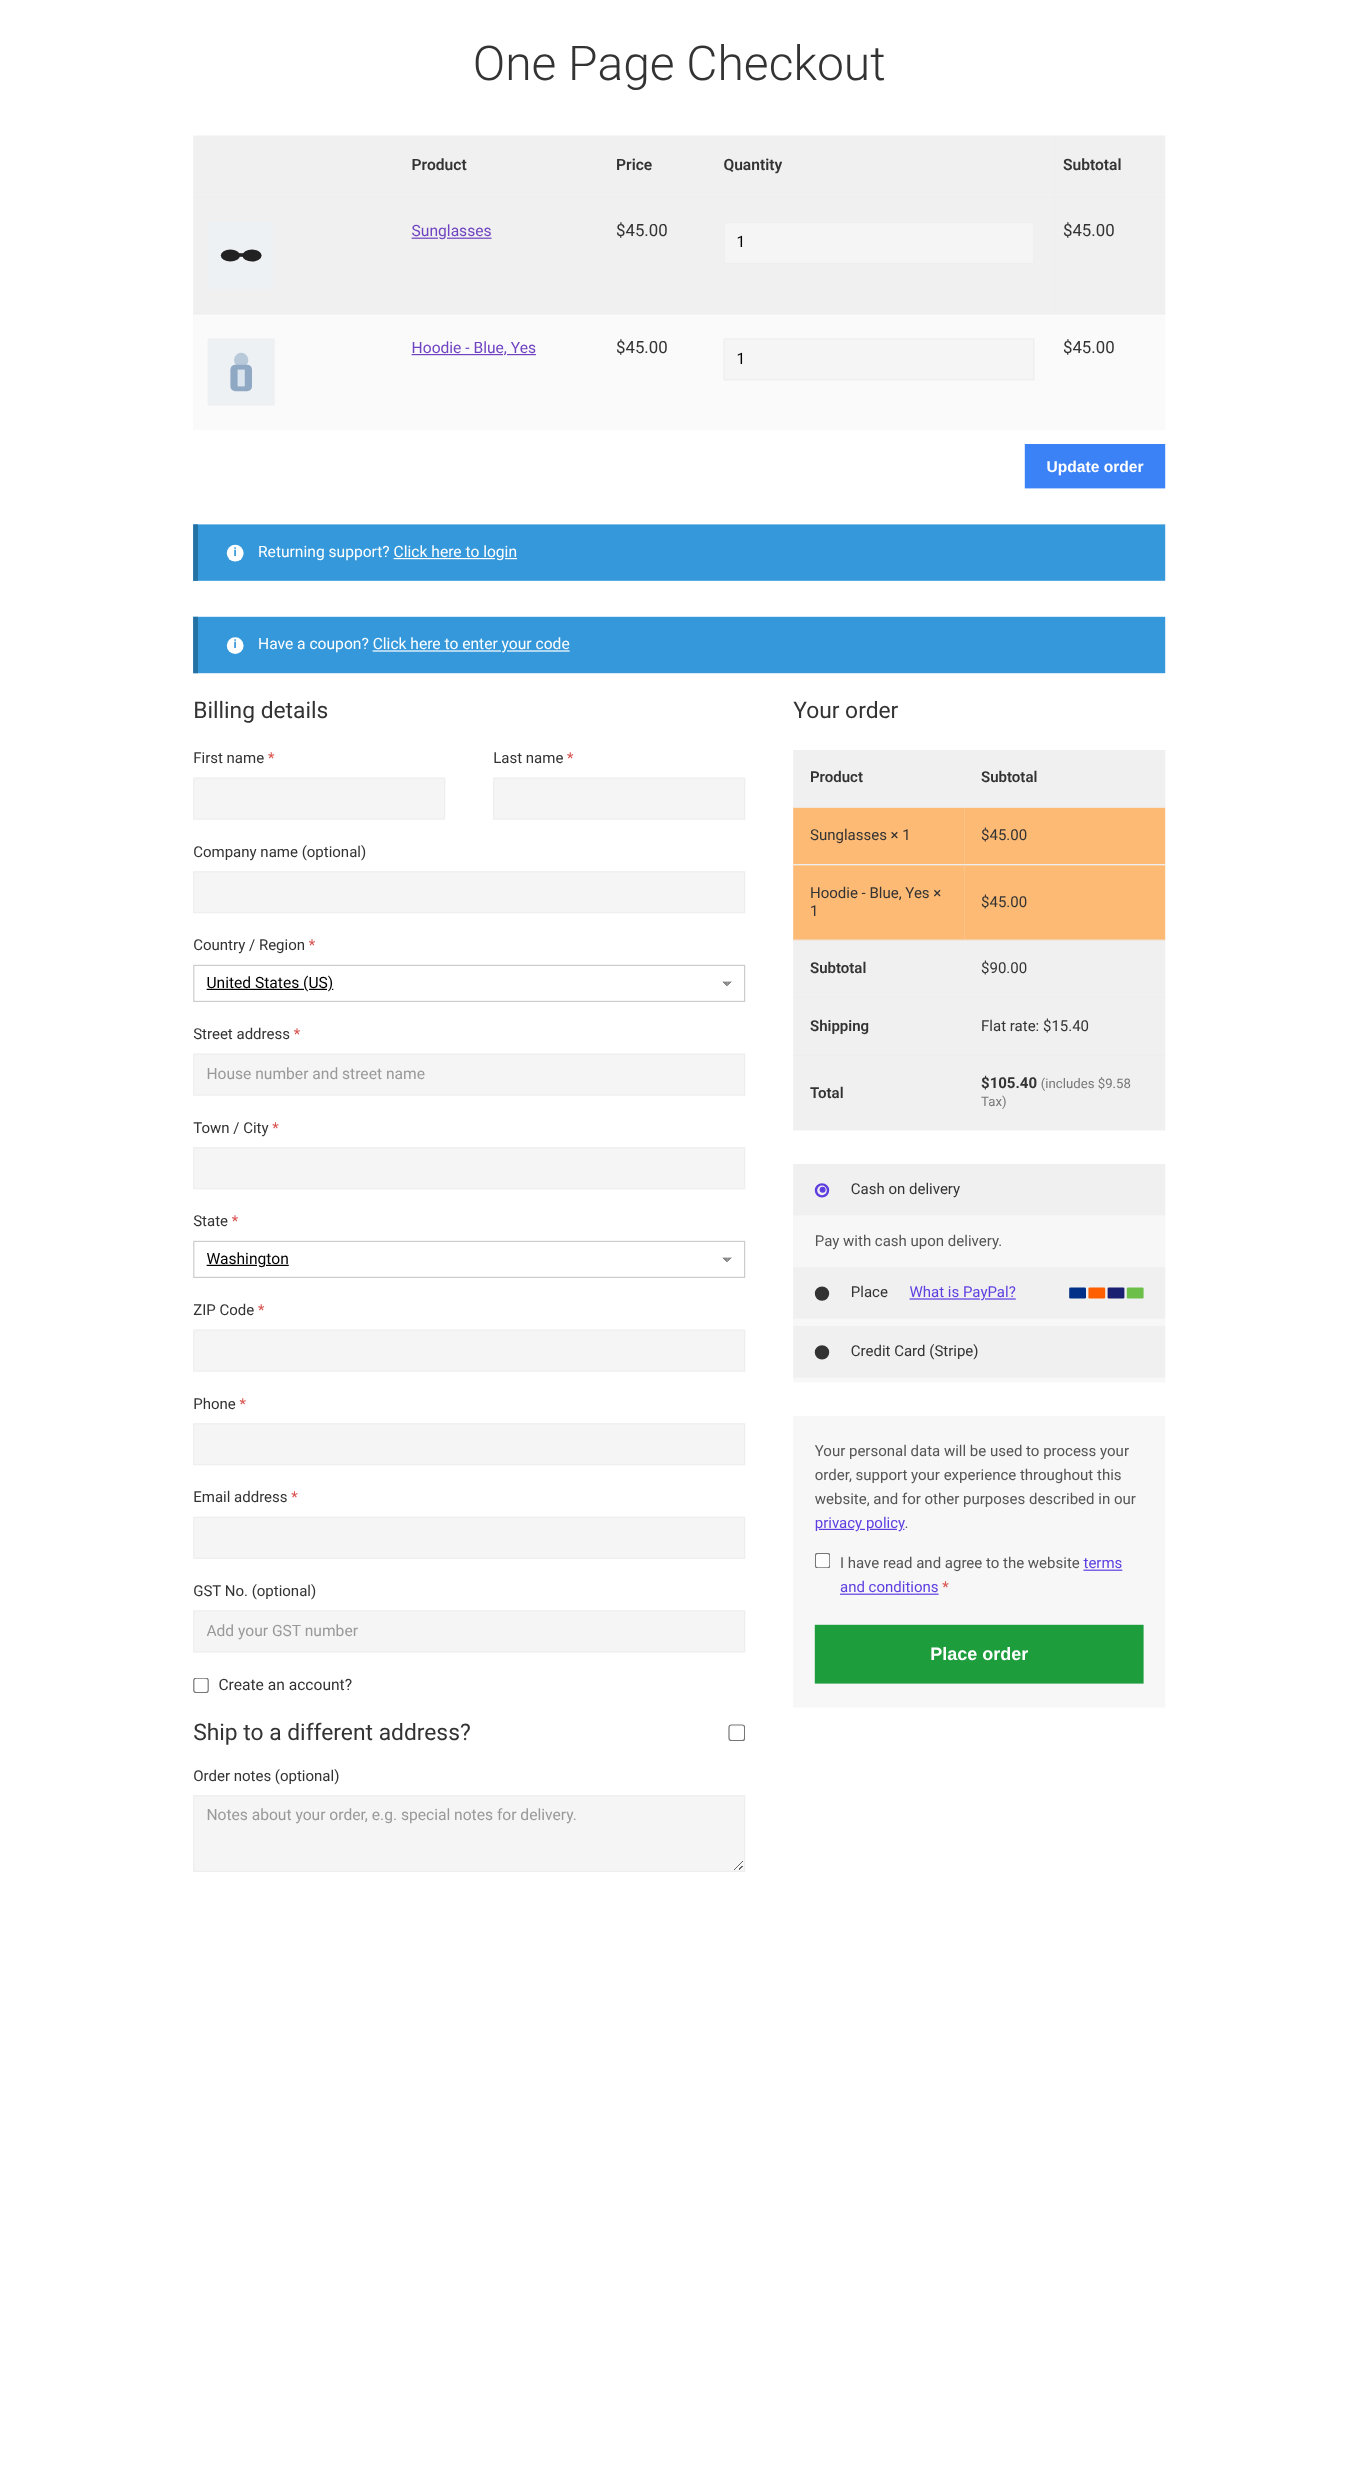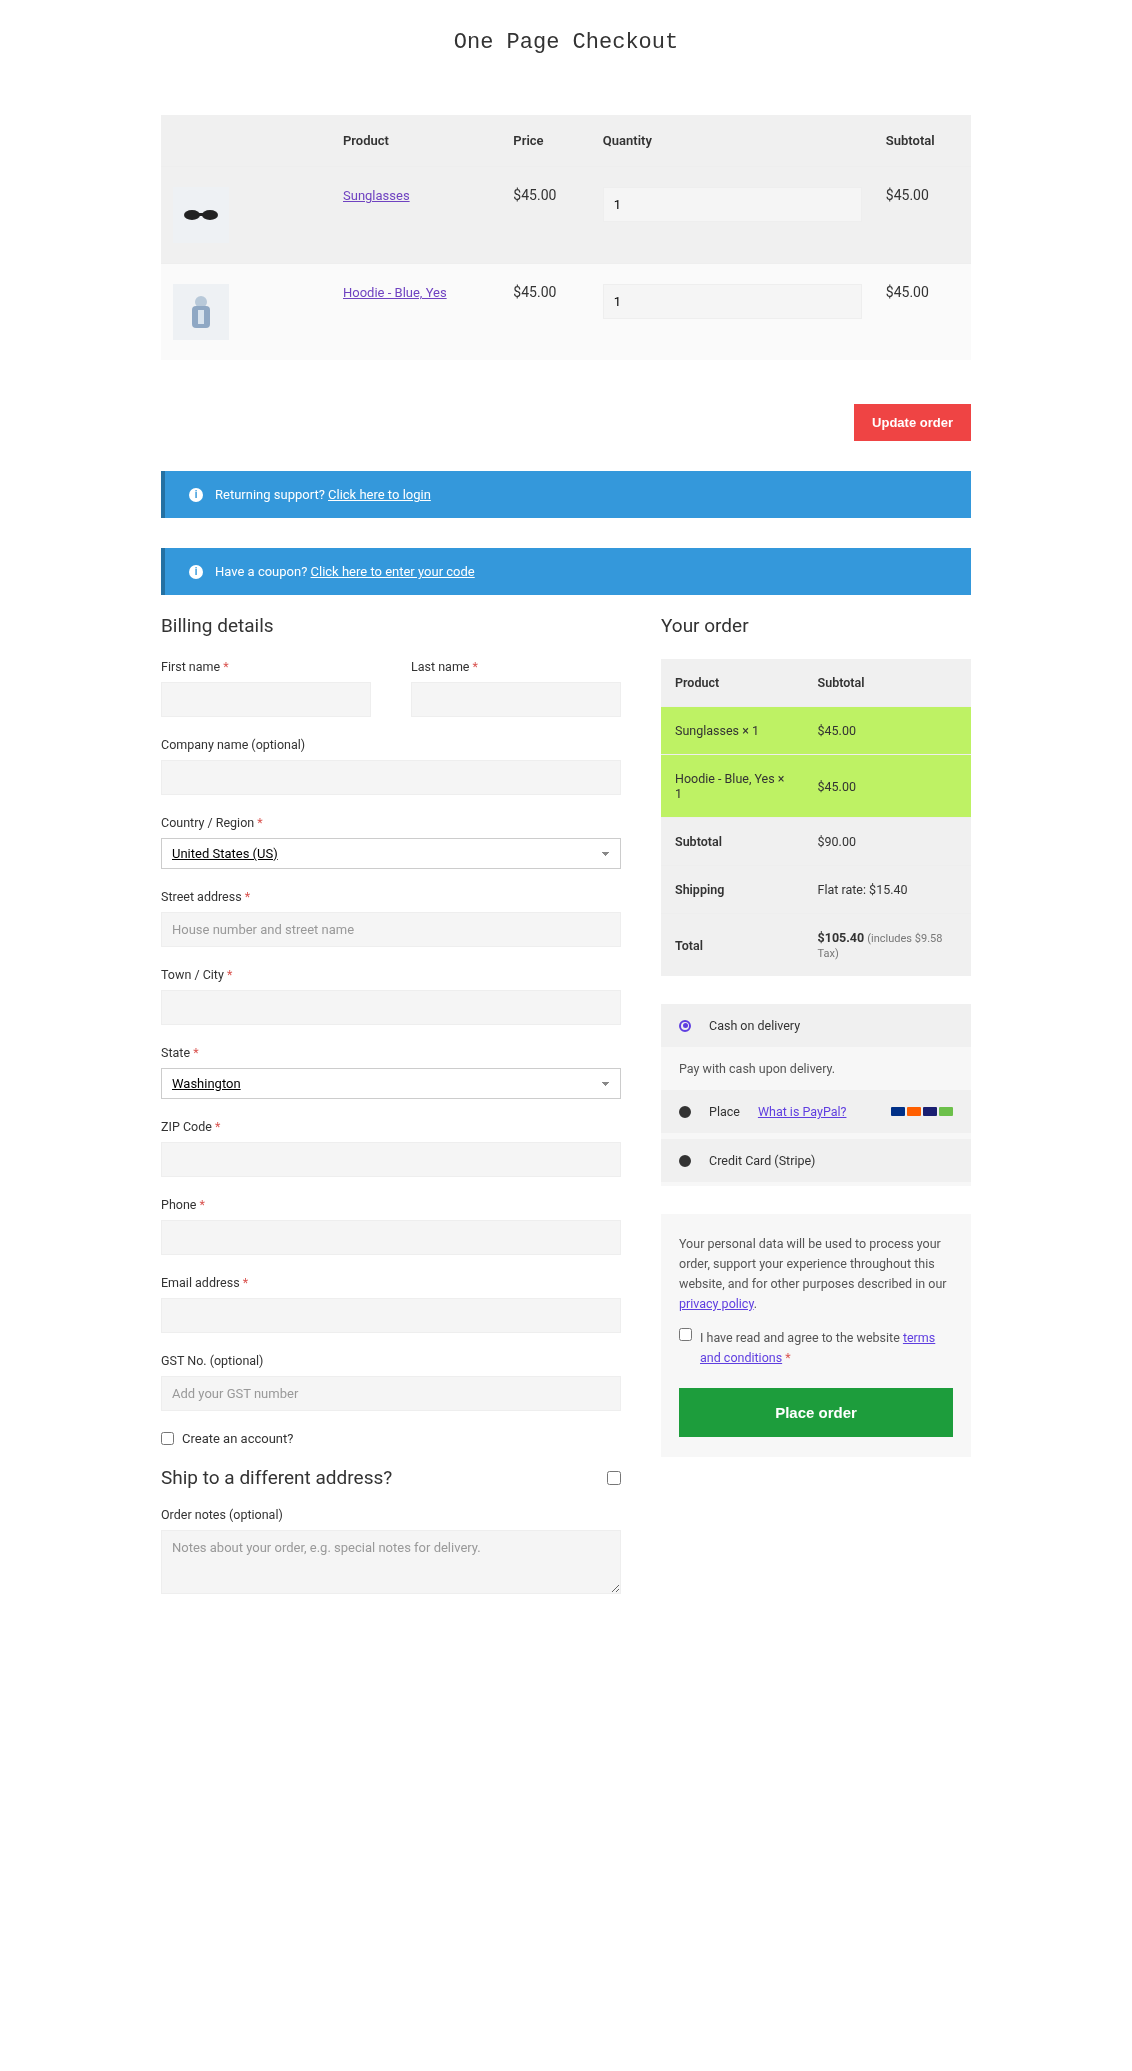--- a/index.html
+++ b/index.html
@@ -1,28 +1,28 @@
 <!DOCTYPE html>
 <html><head>
 <meta charset="utf-8">
 <style>
 * { box-sizing: border-box; margin: 0; padding: 0; }
 body { font-family: -apple-system, BlinkMacSystemFont, "Segoe UI", Roboto, Helvetica, Arial, sans-serif; background: #fff; color: #333; font-size: 14px; }
 .container { max-width: 810px; margin: 0 auto; padding: 30px 0; }
-h1 { text-align: center; font-weight: 300; font-size: 22px; color: #333; margin-bottom: 60px; font-family: Liberation Mono, monospace; }
+h1 { text-align: center; font-weight: 300; font-size: 40px; color: #333; margin-bottom: 36px; }
 .cart-table { width: 100%; border-collapse: collapse; background: #f7f7f7; }
 .cart-table th { text-align: left; padding: 18px 12px; font-size: 13px; font-weight: 600; background: #f0f0f0; color: #333; }
 .cart-table td { padding: 20px 12px; vertical-align: top; border-top: 1px solid #eee; background: #fafafa; }
 .cart-table tr:nth-child(odd) td { background: #f0f0f0; }
 .cart-table tr:nth-child(even) td { background: #fafafa; }
 .thumb { width: 56px; height: 56px; background: #eef1f4; display: flex; align-items: center; justify-content: center; }
 .product-link { color: #6f42c1; text-decoration: underline; font-size: 13px; }
 .qty-input { width: 44px; padding: 4px 6px; border: 1px solid #ccc; background: #fafafa; font-size: 13px; }
 .update-row { text-align: right; margin-top: 12px; }
-.btn-update { background: #ef4444; color: #fff; border: none; padding: 11px 18px; font-size: 13px; font-weight: 600; cursor: pointer; margin-top: 32px; }
+.btn-update { background: #3b82f6; color: #fff; border: none; padding: 11px 18px; font-size: 13px; font-weight: 600; cursor: pointer; }
 .notice { background: #3498db; color: #fff; padding: 16px 24px; margin-top: 30px; border-left: 4px solid #2471a3; font-size: 13px; display: flex; align-items: center; gap: 12px; }
 .notice a { color: #fff; text-decoration: underline; }
 .notice-icon { width: 14px; height: 14px; border-radius: 50%; background: #fff; color: #3498db; display: inline-flex; align-items: center; justify-content: center; font-size: 10px; font-weight: bold; }
 .cols { display: flex; gap: 40px; margin-top: 19px; }
 .col-left { flex: 1; }
 .col-right { width: 310px; flex-shrink: 0; }
 h2 { font-weight: 400; font-size: 19px; color: #333; margin-bottom: 22px; }
 h3 { font-weight: 400; font-size: 19px; color: #333; margin-bottom: 18px; display: flex; justify-content: space-between; align-items: center; }
 .form-row { margin-bottom: 20px; }
 .form-row-split { display: flex; gap: 40px; justify-content: flex-end; }
@@ -30,21 +30,21 @@
 label { display: block; font-size: 12.5px; color: #333; margin-bottom: 8px; }
 .required { color: #d9534f; }
 input[type="text"], input[type="email"], input[type="tel"], textarea { width: 100%; padding: 9px 10px; border: 1px solid #eee; background: #f5f5f5; font-size: 13px; font-family: inherit; }
 input[type="text"]::placeholder, textarea::placeholder { color: #999; }
 select { width: 100%; padding: 7px 10px; border: 1px solid #ccc; background: #fff; font-size: 13px; font-family: inherit; appearance: none; background-image: linear-gradient(45deg, transparent 50%, #888 50%), linear-gradient(135deg, #888 50%, transparent 50%); background-position: calc(100% - 14px) center, calc(100% - 10px) center; background-size: 4px 4px, 4px 4px; background-repeat: no-repeat; text-decoration: underline; }
 .checkbox-row { display: flex; align-items: center; gap: 8px; font-size: 13px; }
 .order-box { background: #f7f7f7; }
 .order-table { width: 100%; border-collapse: collapse; }
 .order-table th, .order-table td { padding: 16px 14px; text-align: left; font-size: 12.5px; }
 .order-table thead th { font-weight: 600; background: #f0f0f0; }
-.order-table tbody td { background: #bef264; border-top: 1px solid #eee; }
+.order-table tbody td { background: #fdba74; border-top: 1px solid #eee; }
 .order-table tfoot th, .order-table tfoot td { background: #f0f0f0; border-top: 1px solid #eee; font-weight: 600; }
 .order-table tfoot td { font-weight: 400; }
 .tax-note { font-size: 11px; color: #777; }
 .payment-box { background: #f7f7f7; margin-top: 28px; padding-bottom: 4px; }
 .payment-option { padding: 14px 18px; display: flex; align-items: center; gap: 10px; font-size: 12.5px; }
 .payment-option.alt { background: #f0f0f0; gap: 18px; }
 .radio { width: 12px; height: 12px; border-radius: 50%; border: 2.5px solid #5f3ee0; display: inline-block; position: relative; }
 .radio.empty { border-color: #333; background: #333; }
 .radio.checked::after { content: ''; position: absolute; inset: 1.5px; background: #5f3ee0; border-radius: 50%; }
 .payment-desc { padding: 14px 18px; font-size: 12.5px; color: #555; background: #f7f7f7; }

